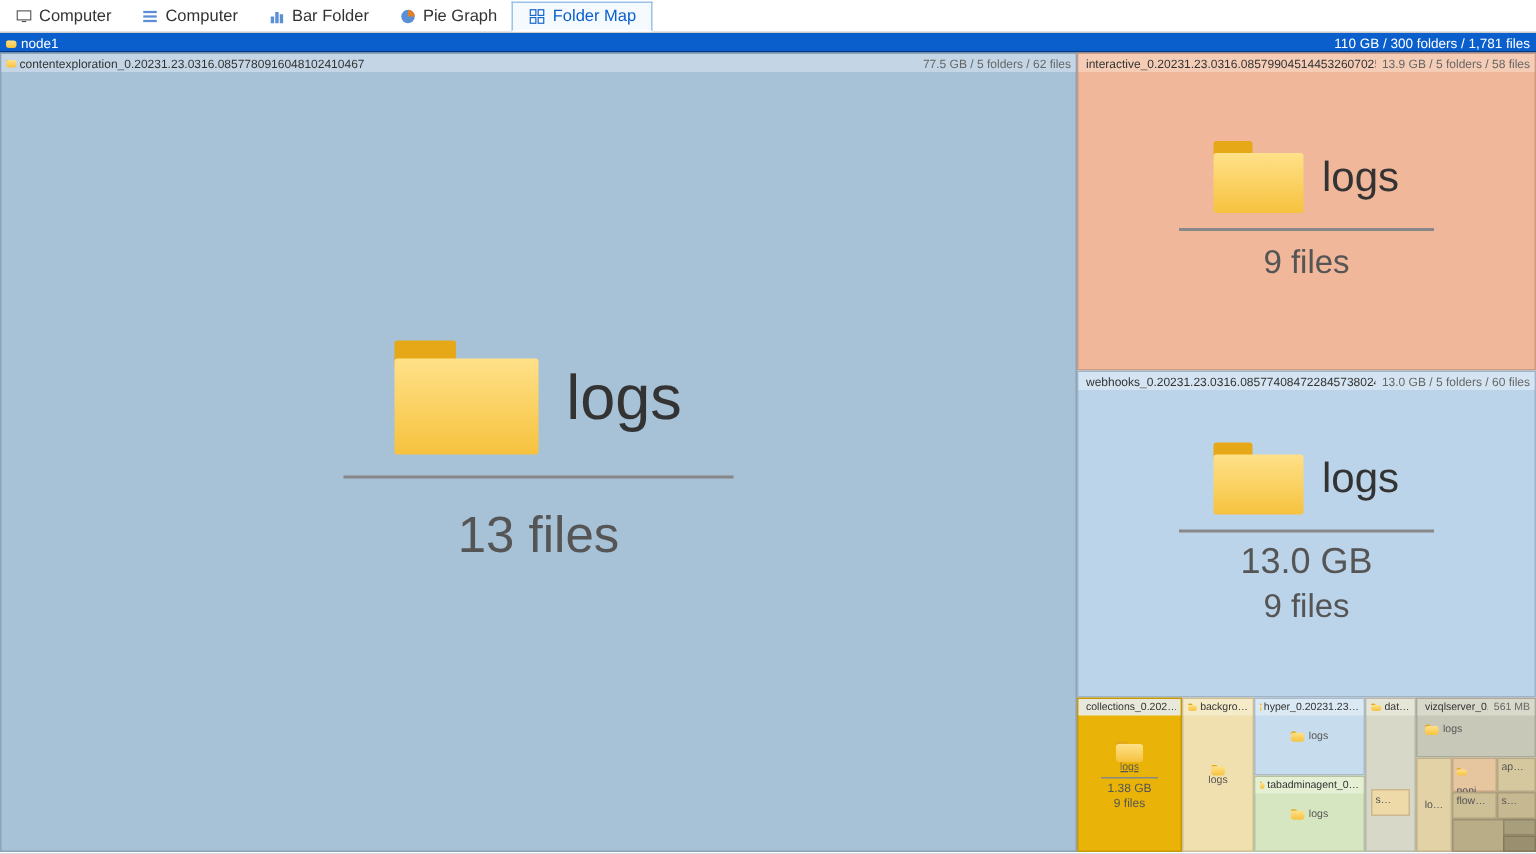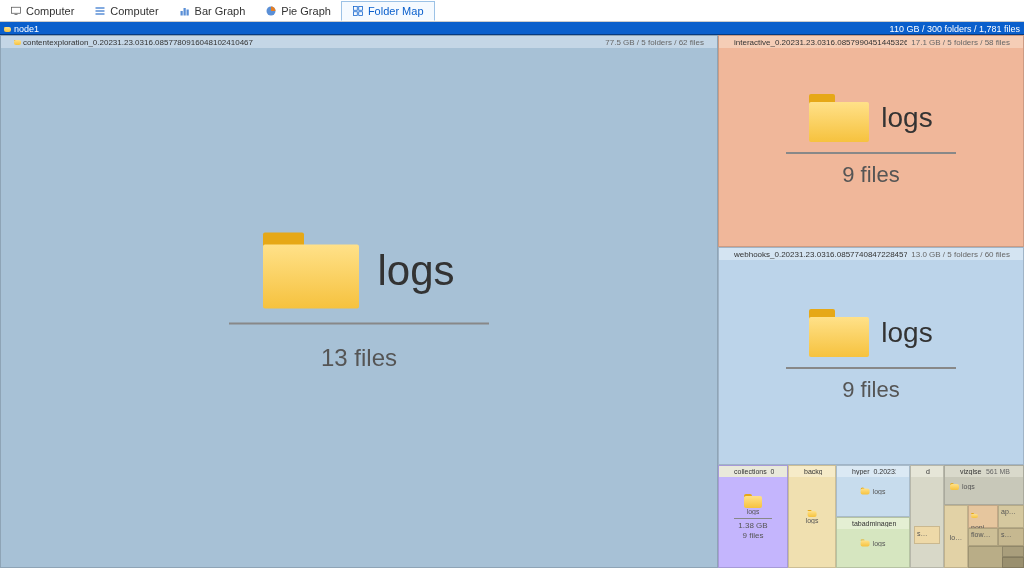--- a/index.html
+++ b/index.html
@@ -5,35 +5,35 @@
   * { box-sizing: border-box; margin: 0; padding: 0; }
   body { font-family: "Segoe UI", Tahoma, sans-serif; font-size: 11px; color: #333; background: #fff; width: 1024px; height: 569px; overflow: hidden; }
   .toolbar { display: flex; align-items: center; height: 22px; background: #fff; border-bottom: 1px solid #ccc; }
   .tab { display: flex; align-items: center; gap: 4px; padding: 3px 10px; cursor: pointer; color: #333; }
   .tab.active { color: #0a5fcc; border: 1px solid #9cc2e6; border-bottom: 1px solid #fff; background: #f5faff; }
   .tab .ticon { width: 12px; height: 12px; display: inline-block; }
   .root-bar { display: flex; justify-content: space-between; align-items: flex-end; height: 13px; background: #0a5fcc; color: #fff; font-size: 9px; padding: 0 4px; border-bottom: 1px solid #063a80; white-space: nowrap; }
   .root-bar .rlabel { display: flex; align-items: center; gap: 3px; }
   .tree { position: relative; height: 533px; }
   .cell { position: absolute; border: 1px solid rgba(0,0,0,.15); }
-  .cellhdr { display: flex; align-items: center; justify-content: space-between; height: 12px; font-size: 8px; padding: 0 13px; white-space: nowrap; overflow: hidden; color: #333; }
+  .cellhdr { display: flex; align-items: center; justify-content: space-between; height: 12px; font-size: 8px; padding: 0 3px; white-space: nowrap; overflow: hidden; color: #333; }
   .cellhdr.mini { font-size: 7px; height: 11px; }
   .cellhdr .hn { overflow: hidden; text-overflow: ellipsis; display: flex; align-items: center; gap: 2px; }
   .cellhdr .hs { color: #666; flex-shrink: 0; margin-left: 4px; }
   .center { position: absolute; left: 50%; top: 50%; transform: translate(-50%, -50%); display: flex; flex-direction: column; align-items: center; color: #444; }
   .row1 { display: flex; align-items: center; gap: 18px; font-size: 42px; font-weight: 400; color: #333; }
   .row1.med { font-size: 28px; gap: 12px; }
   .row1.sm { font-size: 10px; gap: 4px; }
   .hr { width: 260px; border-top: 2px solid #888; margin: 14px 0 10px; }
   .hr.med { width: 170px; margin: 10px 0 6px; }
   .hr.sm { width: 38px; border-top: 1px solid #888; margin: 3px 0 2px; }
   .sz { font-size: 38px; color: #555; }
   .sz.med { font-size: 24px; }
   .sz.sm { font-size: 8px; }
-  .fc { font-size: 24px; color: #555; margin-top: 9px; }
+  .fc { font-size: 34px; color: #555; margin-top: 9px; }
   .fc.med { font-size: 22px; margin-top: 2px; }
   .fc.sm { font-size: 8px; margin-top: 1px; }
   .tinylabel { font-size: 7px; color: #555; overflow: hidden; }
   
   .fico { position: relative; display: inline-block; }
   .fico::before { content: ""; position: absolute; top: 0; left: 0; width: 42%; height: 24%; background: #e6a817; border-radius: 2px 2px 0 0; }
   .fico::after { content: ""; position: absolute; top: 16%; left: 0; right: 0; bottom: 0; background: linear-gradient(#ffe189, #f6c23e); border-radius: 2px; }
   .fico.lg { width: 96px; height: 76px; }
   .fico.md { width: 60px; height: 48px; }
   .fico.xs { width: 18px; height: 14px; }
@@ -58,21 +58,21 @@
         <rect x="2" y="11" width="12" height="2" fill="#5a8fd6"></rect>
       </svg>
     <span>Computer</span>
   </div>
   <div class="tab">
     <svg class="ticon" viewBox="0 0 16 16">
         <rect x="2" y="8" width="3" height="6" fill="#5a8fd6"></rect>
         <rect x="6" y="4" width="3" height="10" fill="#5a8fd6"></rect>
         <rect x="10" y="6" width="3" height="8" fill="#5a8fd6"></rect>
       </svg>
-    <span>Bar Graph</span>
+    <span>Bar Folder</span>
   </div>
   <div class="tab">
     <svg class="ticon" viewBox="0 0 16 16">
         <circle cx="8" cy="8" r="6" fill="#5a8fd6"></circle>
         <path d="M8 8 L8 2 A6 6 0 0 1 14 8 Z" fill="#e67e22"></path>
       </svg>
     <span>Pie Graph</span>
   </div>
   <div class="tab active">
     <svg class="ticon" viewBox="0 0 16 16">
@@ -112,21 +112,21 @@
       <div class="fc">13 files</div>
     </div>
   </div>
 
   <div class="cell" style="left:718px; top:0; width:306px; height:212px; background:#f0b79a;">
     <div class="cellhdr" style="background:#f5cdb6;">
       <span class="hn">
           <span class="fico micro"></span>
           <span>interactive_0.20231.23.0316.08579904514453260702505</span>
         </span>
-      <span class="hs">17.1 GB / 5 folders / 58 files</span>
+      <span class="hs">13.9 GB / 5 folders / 58 files</span>
     </div>
     <div class="center">
       <div class="row1 med">
           <span class="fico md"></span>
           <span>logs</span>
         </div>
       <div class="hr med"></div>
       <div class="fc med">9 files</div>
     </div>
   </div>
@@ -138,25 +138,26 @@
           <span>webhooks_0.20231.23.0316.08577408472284573802484</span>
         </span>
       <span class="hs">13.0 GB / 5 folders / 60 files</span>
     </div>
     <div class="center">
       <div class="row1 med">
           <span class="fico md"></span>
           <span>logs</span>
         </div>
       <div class="hr med"></div>
+      <div class="sz med">13.0 GB</div>
       <div class="fc med">9 files</div>
     </div>
   </div>
 
-  <div class="cell" style="left:718px; top:430px; width:70px; height:103px; background:#c4b5fd;">
+  <div class="cell" style="left:718px; top:430px; width:70px; height:103px; background:#eab308;">
     <div class="cellhdr mini" style="background:#e9e9db;">
         <span class="hn">
           <span class="fico micro"></span>
           <span>collections_0.202…</span>
         </span>
       </div>
     <div class="center">
       <div class="row1 sm">
           <span class="fico xs"></span>
         </div>

